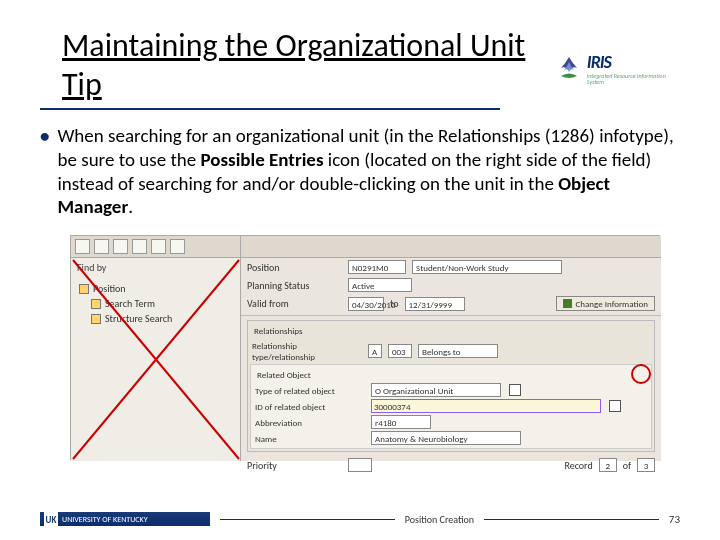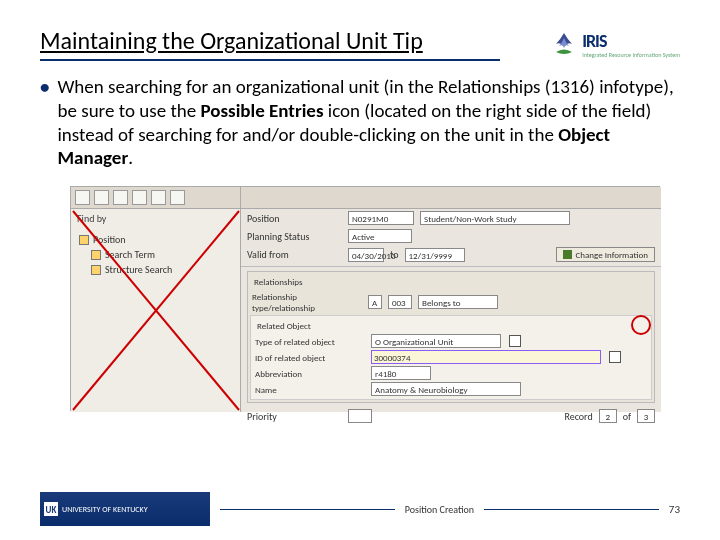--- a/index.html
+++ b/index.html
@@ -8,38 +8,40 @@
     width: 720px;
     height: 540px;
     background: #fff;
     font-family: Calibri, Arial, sans-serif;
     color: #000;
     position: relative;
   }
   .slide { padding: 26px 40px 50px 40px; }
   .title-row { display: flex; align-items: center; justify-content: space-between; }
   .title {
-    font-size: 24px;
+    font-size: 32px;
     text-decoration: underline;
     font-weight: 400;
     display: inline-block;
     padding-bottom: 2px;
     color: #000;
+    margin-left: 22px;
   }
   .title-underline {
     border-bottom: 2px solid #0a2d6b;
     width: 460px;
     margin-top: 2px;
   }
   .logo {
     display: flex;
     align-items: center;
     gap: 4px;
     font-size: 9px;
     color: #0a2d6b;
+    font-style: italic;
   }
   .iris-mark {
     width: 28px; height: 28px;
     position: relative;
   }
   .iris-mark svg { width: 28px; height: 28px; }
   .iris-text { font-weight: bold; font-size: 18px; letter-spacing: -1px; }
   .iris-sub { font-size: 6px; color: #6a7; line-height: 1; }
   .bullet {
     margin-top: 14px;
@@ -137,21 +139,21 @@
     width:12px; height:12px;
     background:#fff; border:1px solid #555;
     display:inline-block; margin-left:2px;
   }
   .footer {
     position:absolute; bottom:14px; left:0; right:0;
     padding: 0 40px;
     display:flex; align-items:center; justify-content:space-between;
   }
   .footer .bar {
-    width:170px; height:34px;
+    width:170px; height:14px;
     background: linear-gradient(#1a3a7a,#0a2d6b);
     color:#fff; font-size:8px; display:flex; align-items:center; padding:0 4px;
     gap:4px;
   }
   .footer .bar .box {
     width:14px;height:14px;background:#fff;color:#1a3a7a;
     font-weight:bold; font-size:9px;
     display:flex;align-items:center;justify-content:center;
   }
   .footer .rule {
@@ -180,21 +182,21 @@
       <div>
         <div class="iris-text">IRIS</div>
         <div class="iris-sub">Integrated Resource Information System</div>
       </div>
     </div>
   </div>
 
   <div class="bullet">
     <div class="bullet-dot">•</div>
     <div class="bullet-text">
-      <span>When searching for an organizational unit (in the Relationships (1316) infotype), be sure to use the </span><b>Possible Entries</b><span> icon (located on the right side of the field) instead of searching for and/or double-clicking on the unit in the </span><b>Object Manager</b><span>.</span>
+      <span>When searching for an organizational unit (in the Relationships (1286) infotype), be sure to use the </span><b>Possible Entries</b><span> icon (located on the right side of the field) instead of searching for and/or double-clicking on the unit in the </span><b>Object Manager</b><span>.</span>
     </div>
   </div>
 
   <div class="shot-wrap">
     <div class="shot-left">
       <div class="toolbar-l">
         <span class="tbicon"></span>
         <span class="tbicon"></span>
         <span class="tbicon"></span>
         <span class="tbicon"></span>
@@ -219,21 +221,21 @@
       <svg class="redX" viewBox="0 0 170 203">
         <line x1="2" y1="2" x2="168" y2="201" stroke="#cc0000" stroke-width="2"></line>
         <line x1="168" y1="2" x2="2" y2="201" stroke="#cc0000" stroke-width="2"></line>
       </svg>
     </div>
 
     <div class="shot-right">
       <div class="toolbar-r"></div>
       <div class="row">
         <span class="lbl">Position</span>
-        <span class="fld" style="width:66px">N0291M0</span>
+        <span class="fld" style="width:58px">N0291M0</span>
         <span class="fld" style="width:150px">Student/Non-Work Study</span>
       </div>
       <div class="row">
         <span class="lbl">Planning Status</span>
         <span class="fld" style="width:64px">Active</span>
       </div>
       <div class="row" style="border-bottom:1px solid #bbb; padding-bottom:4px;">
         <span class="lbl">Valid from</span>
         <span class="fld" style="width:36px">04/30/2010</span>
         <span>to</span>

